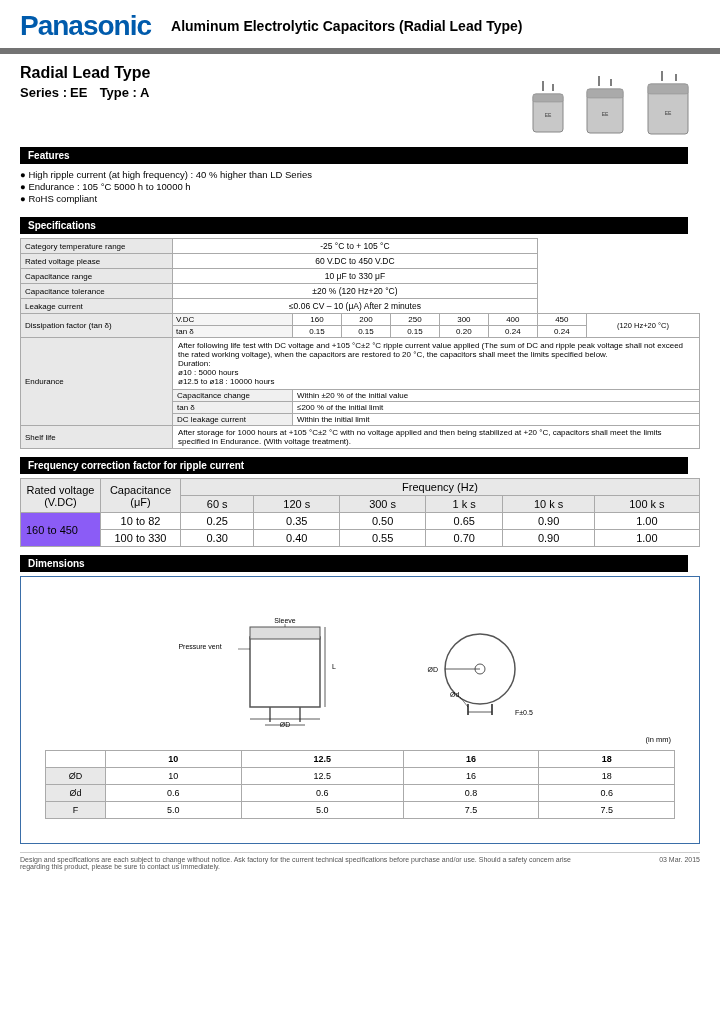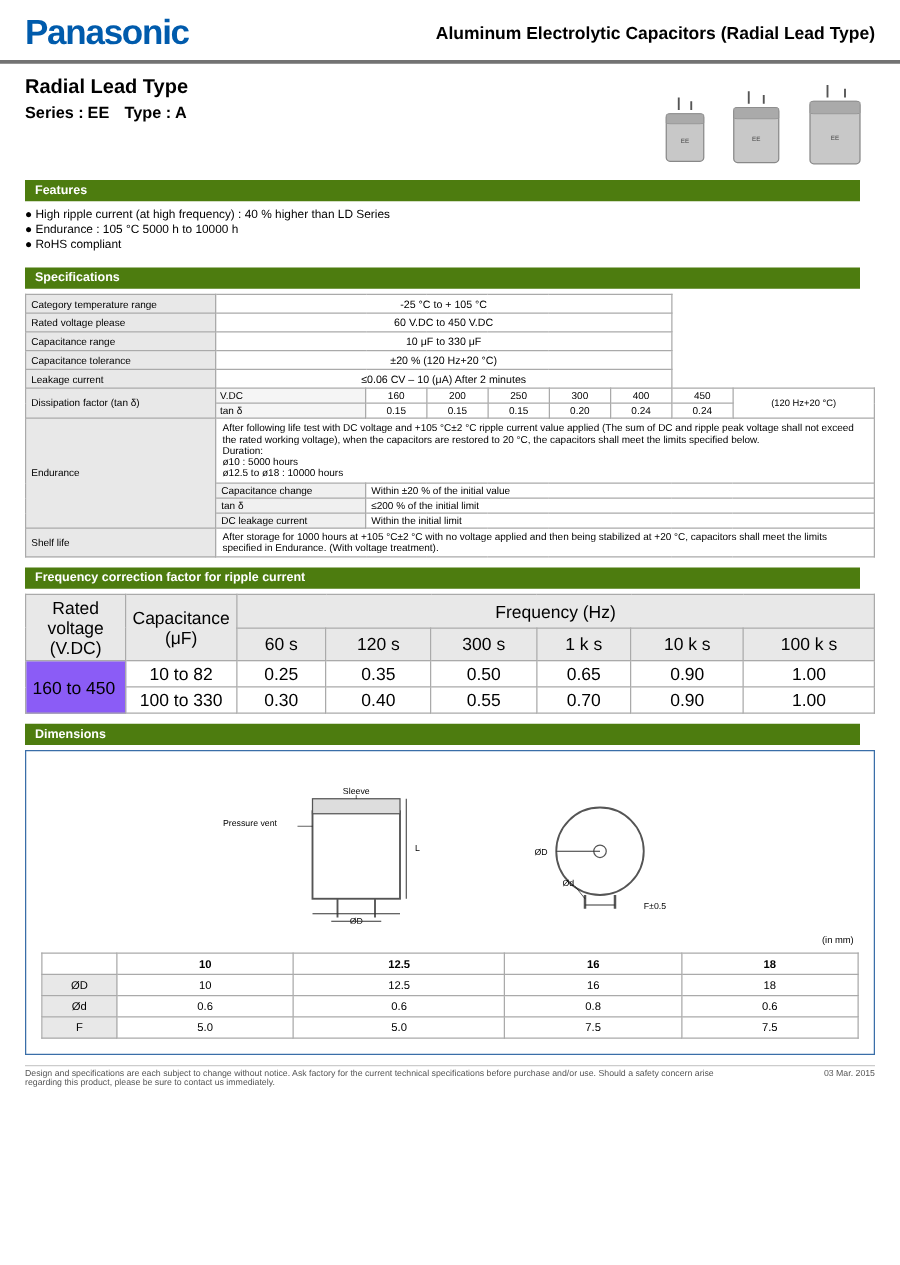--- a/index.html
+++ b/index.html
@@ -16,22 +16,21 @@
       min-height: 1012px;
       padding: 0;
       background: #fff;
     }
 
     
     .header {
       display: flex;
       align-items: center;
       padding: 10px 20px 6px 20px;
-      border-bottom: 3px solid #737373;
-      justify-content: space-between;
+      border-bottom: 6px solid #737373;
     }
     .logo-text {
       font-size: 28px;
       font-weight: bold;
       color: #005bac;
       font-family: 'Arial Black', Arial, sans-serif;
       letter-spacing: -1px;
     }
     .header-title {
       margin-left: 20px;
@@ -62,21 +61,21 @@
     .capacitor-images {
       display: flex;
       gap: 6px;
       align-items: flex-end;
       margin-top: 5px;
     }
     
 
     
     .section-header {
-      background: #4d7c0f;
+      background: #000000;
       color: #fff;
       font-weight: bold;
       font-size: 10px;
       padding: 3px 8px;
       margin: 8px 32px 0 20px;
     }
 
     
     .features-content {
       padding: 4px 20px 4px 20px;
@@ -111,42 +110,42 @@
     }
     .specs-table .row-value {
       text-align: center;
     }
 
     
     .freq-table {
       margin: 4px 20px 0 20px;
       border-collapse: collapse;
       width: calc(100% - 40px);
-      font-size: 14px;
+      font-size: 11px;
       padding-left: 40px;
     }
     .freq-table td, .freq-table th {
       border: 1px solid #aaa;
       padding: 2px 5px;
       text-align: center;
     }
     .freq-table .col-label {
       background: #8b5cf6;
       text-align: left;
     }
     .freq-table th {
       background: #e8e8e8;
       font-weight: normal;
     }
 
     
     .dimensions-content {
       margin: 4px 20px 0 20px;
       border: 1px solid #3a6ea8;
-      padding: 12px;
+      padding: 24px;
     }
     .dim-diagram {
       display: flex;
       justify-content: center;
       align-items: center;
       padding: 6px 0;
     }
     .dim-table {
       border-collapse: collapse;
       width: 100%;

